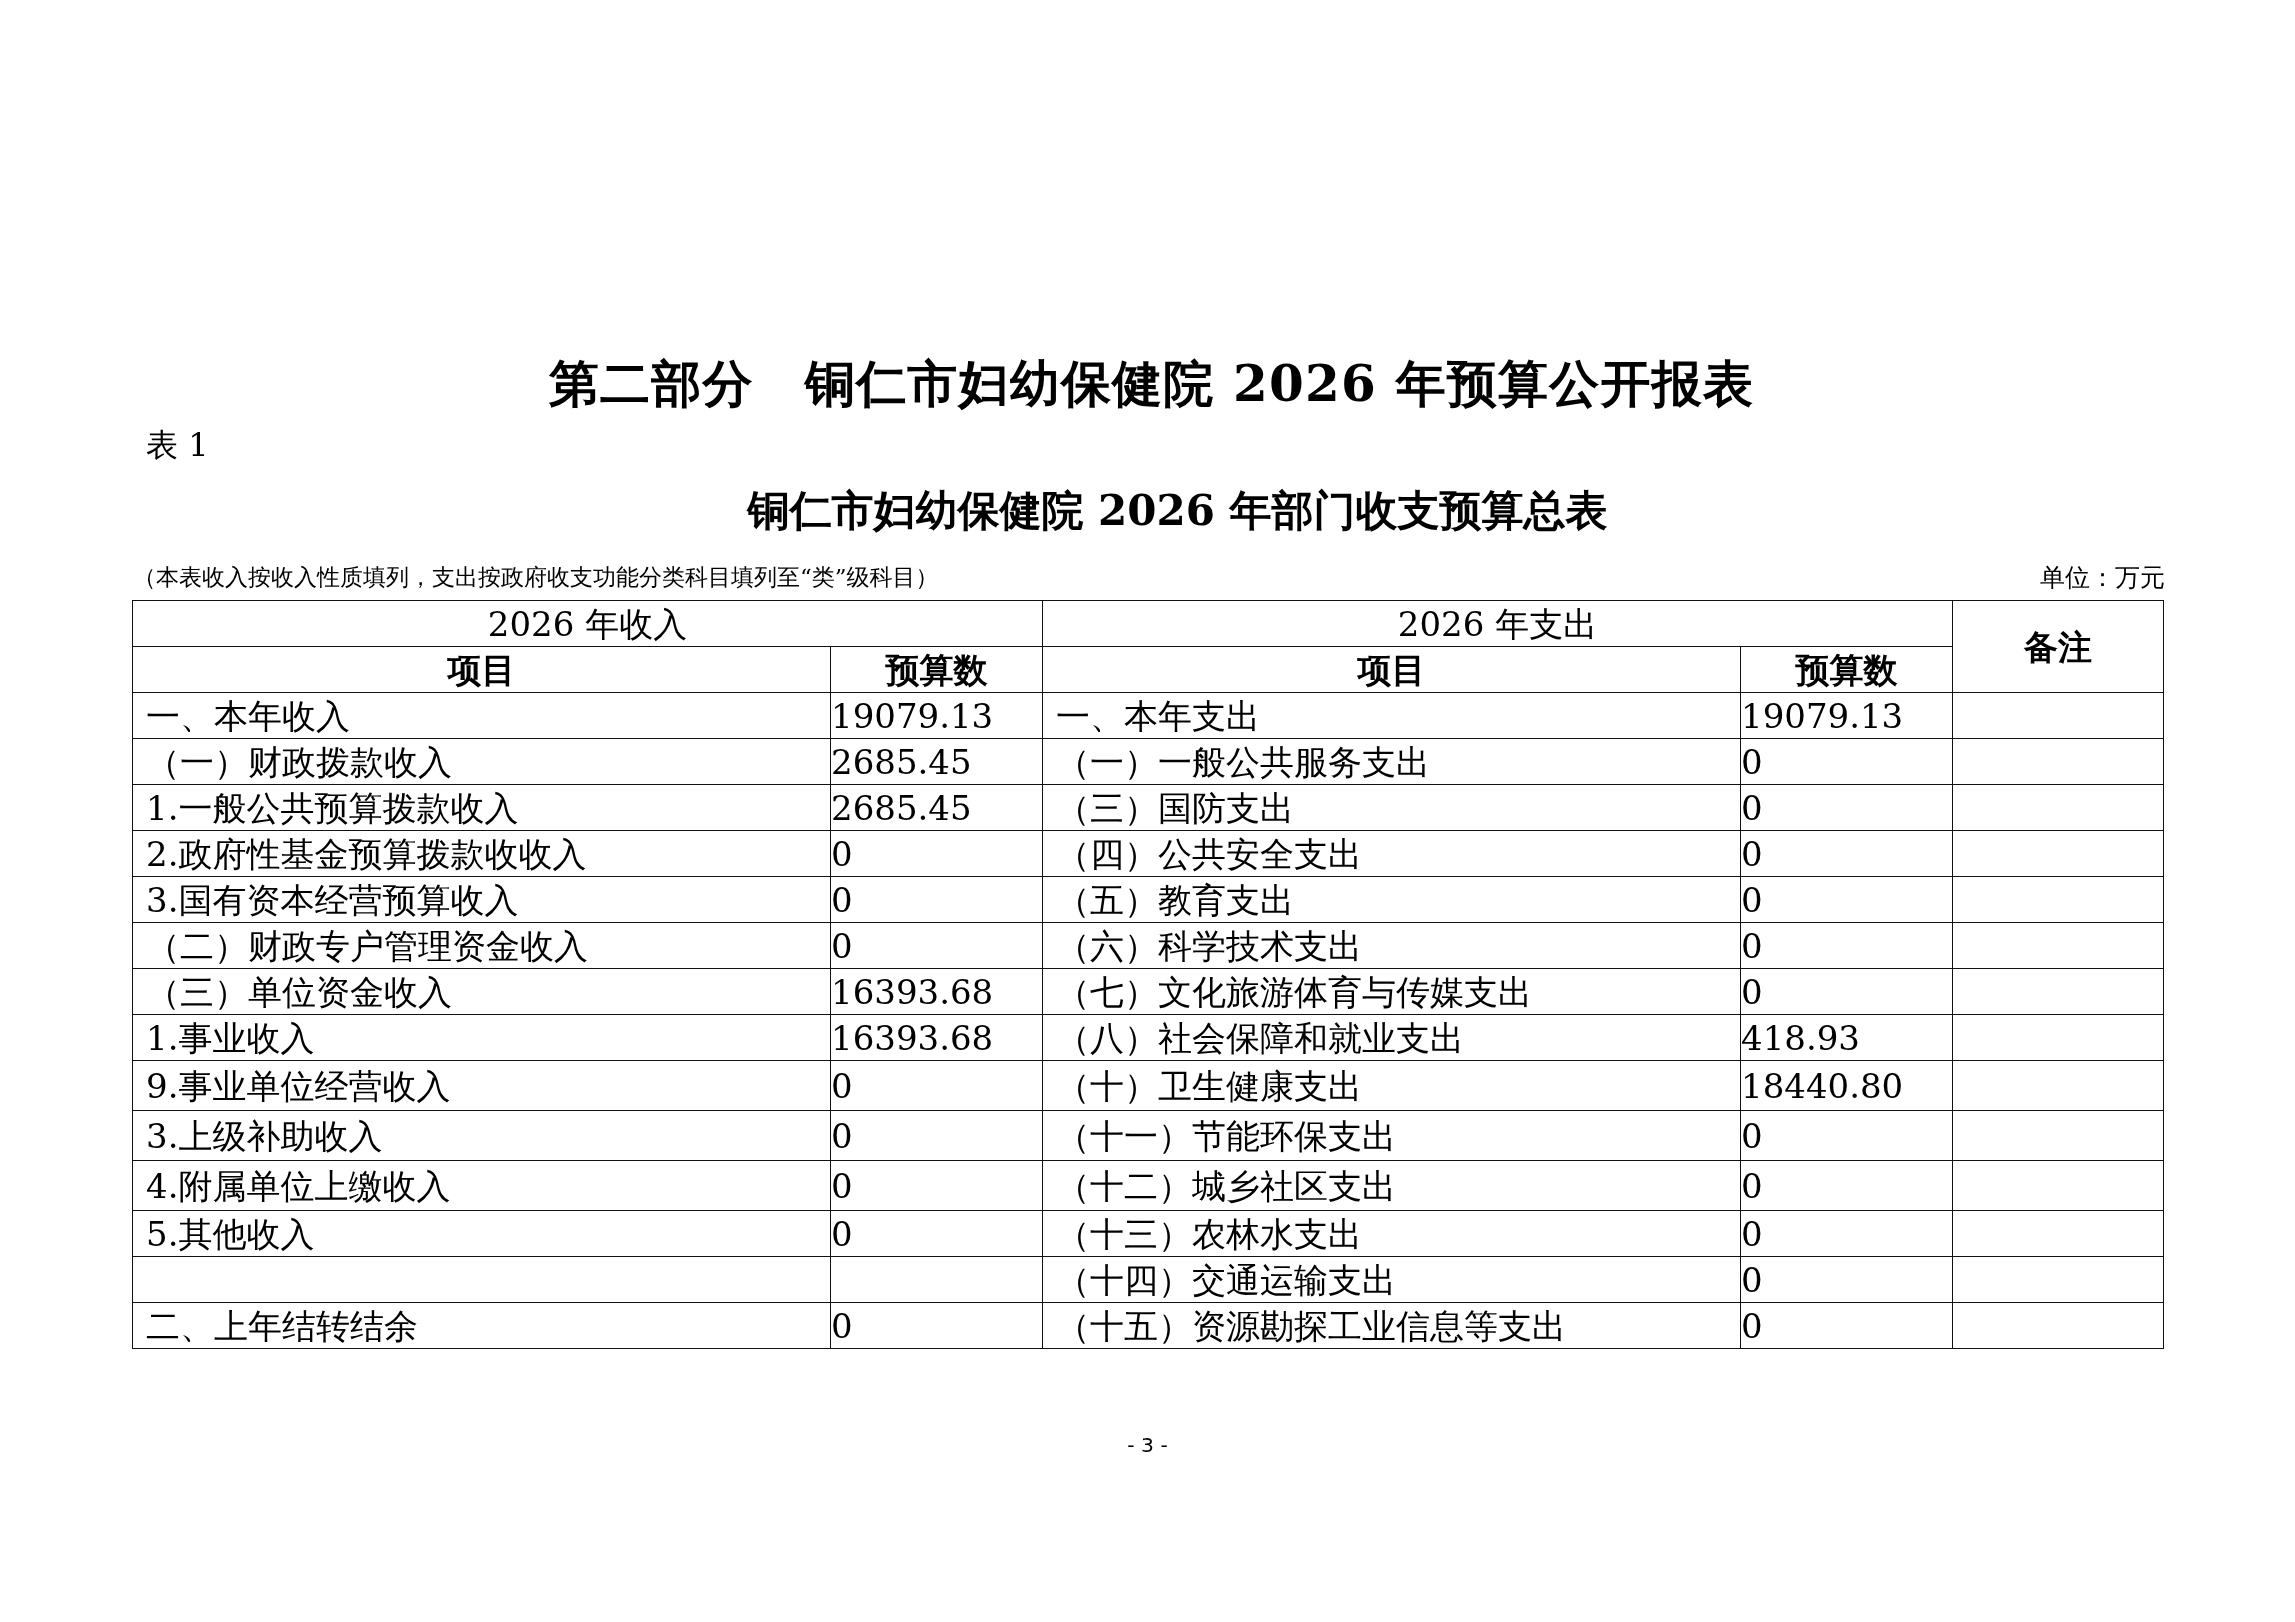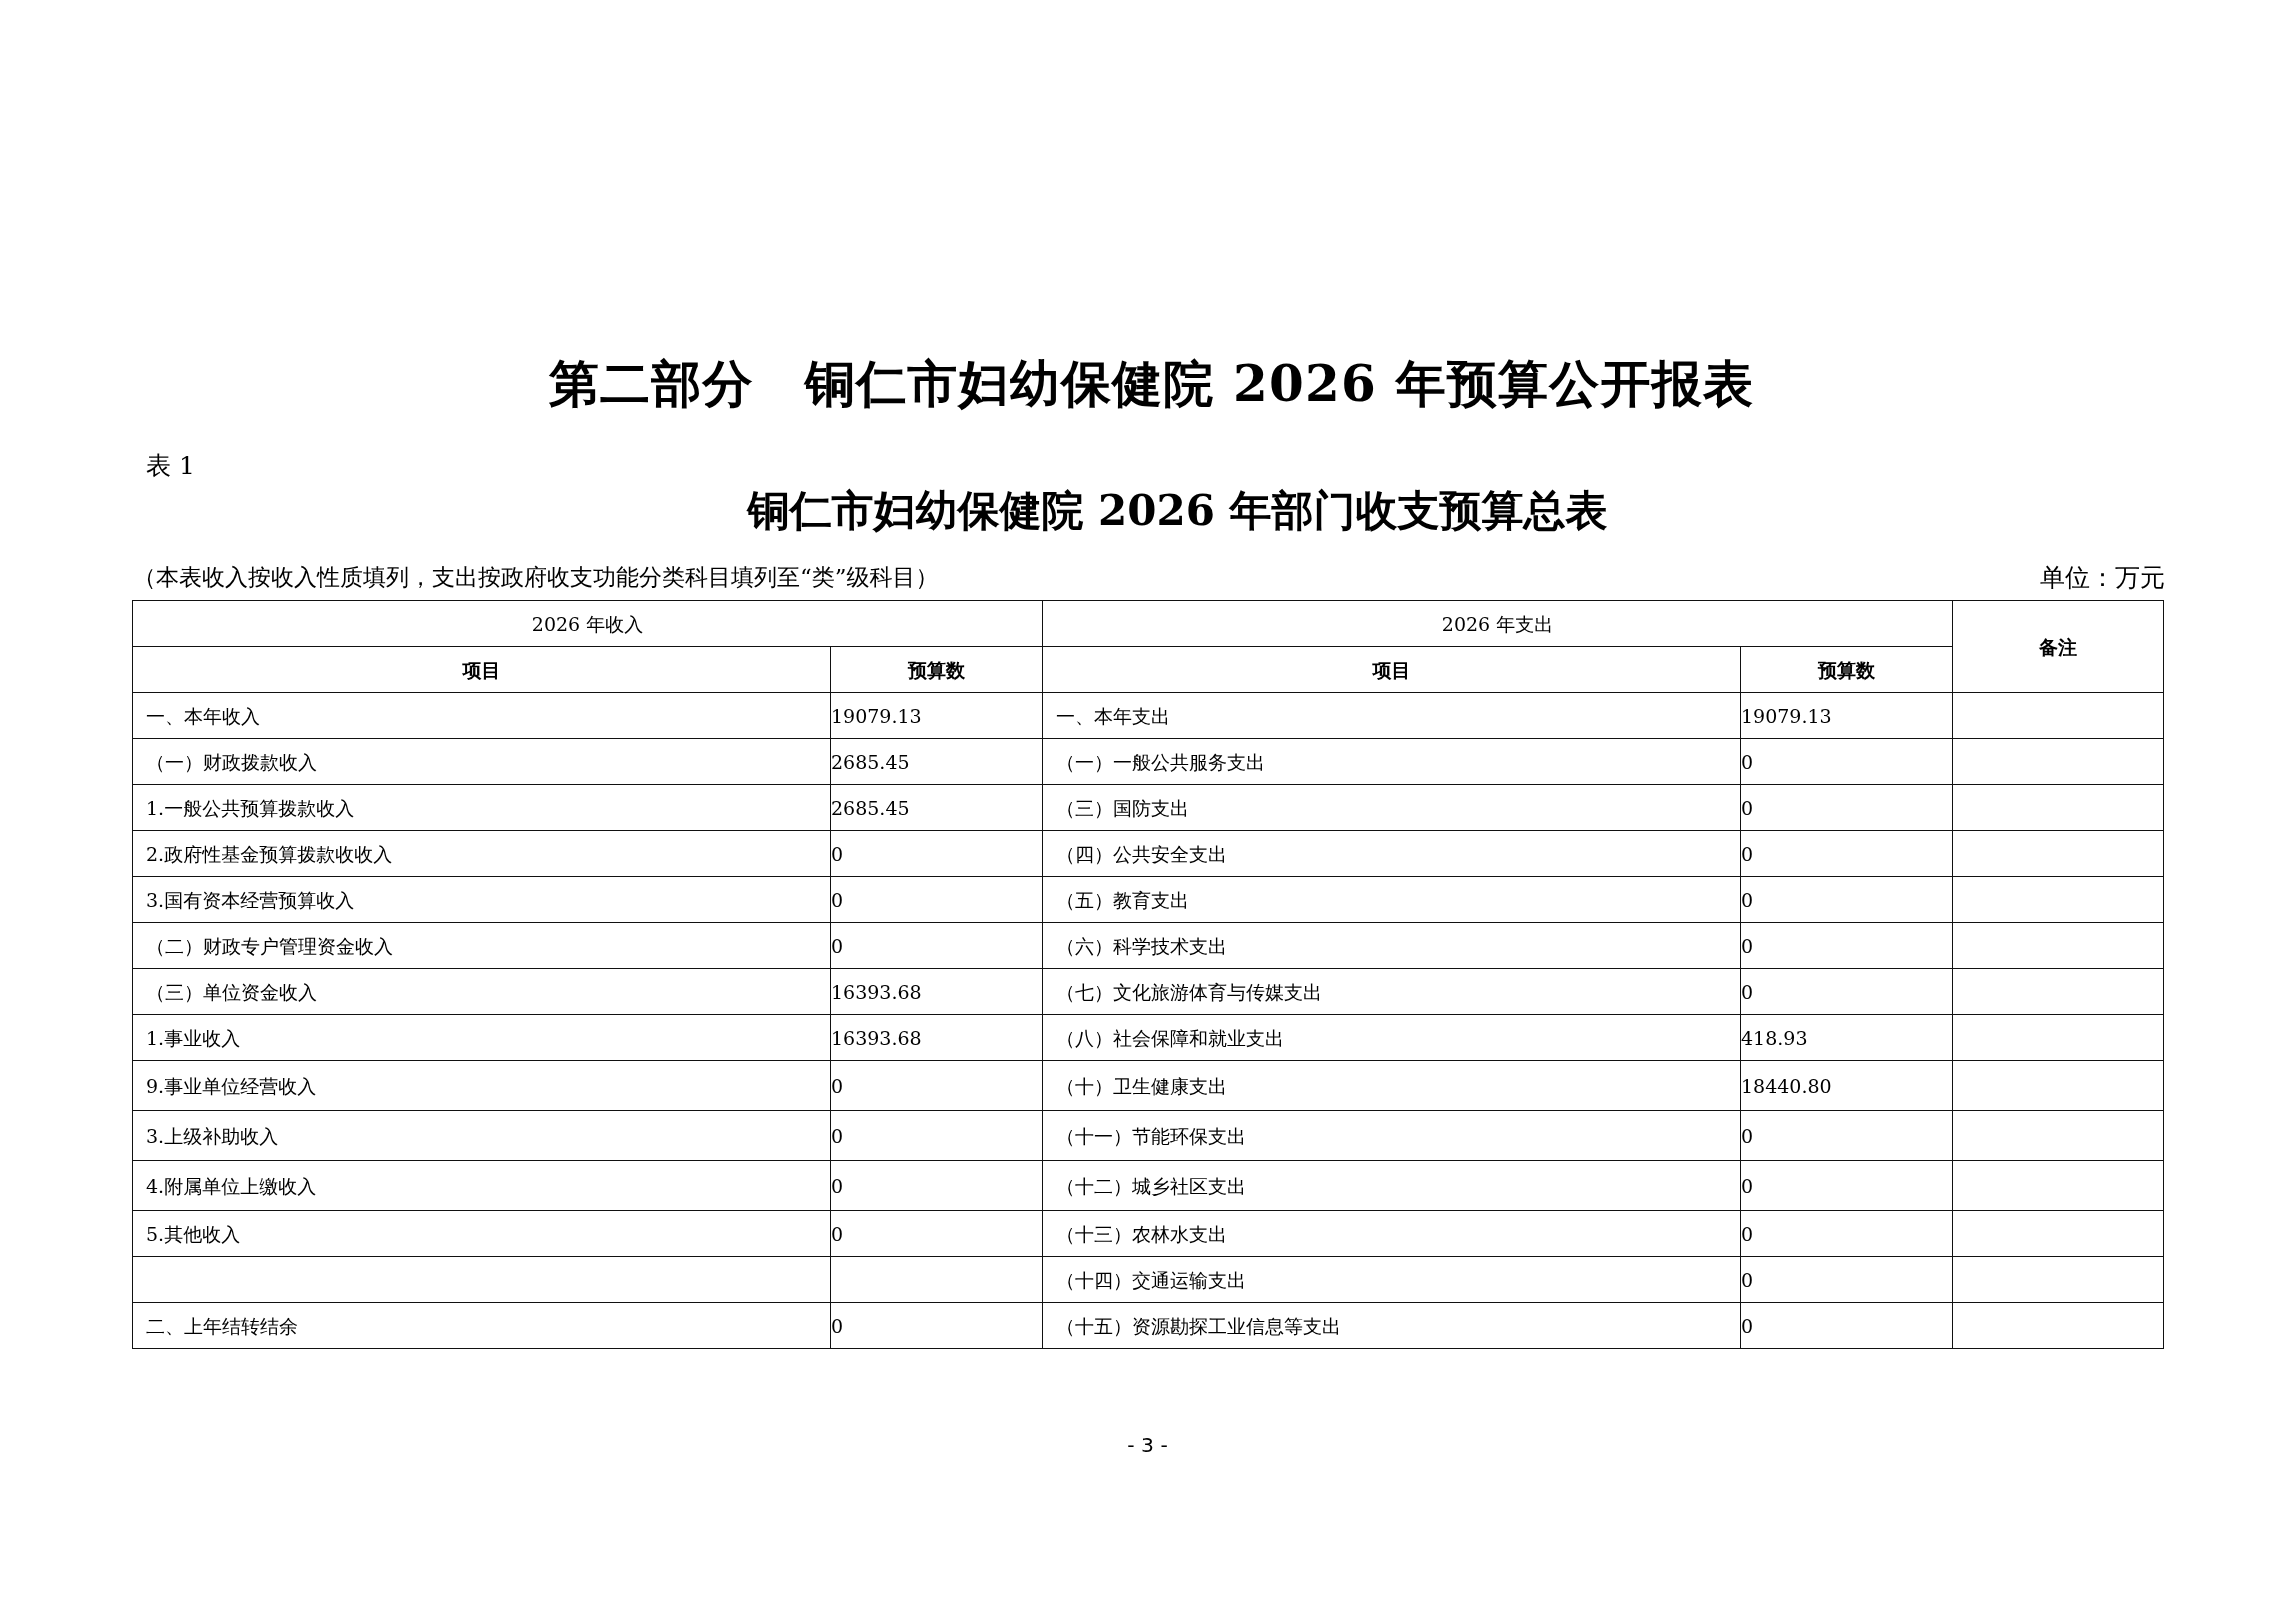--- a/index.html
+++ b/index.html
@@ -24,23 +24,22 @@
       font-size: 50px;
       font-weight: bold;
       letter-spacing: 1.2px;
       line-height: 66px;
       white-space: pre;
     }
     .table-label {
       position: absolute;
       left: 146px;
       top: 429px;
-      font-size: 25px;
+      font-size: 32px;
       line-height: 33px;
-      margin-top: 20px;
     }
     .table-title {
       position: absolute;
       left: 0;
       width: 2295px;
       top: 482px;
       text-align: center;
       font-size: 42px;
       font-weight: bold;
       line-height: 57px;
@@ -60,21 +59,21 @@
       font-size: 25px;
       line-height: 33px;
     }
     table.budget {
       position: absolute;
       left: 132px;
       top: 600px;
       width: 2031px;
       border-collapse: collapse;
       table-layout: fixed;
-      font-size: 19px;
+      font-size: 34px;
     }
     table.budget td, table.budget th {
       border: 1.8px solid #111111;
       padding: 0;
       height: 45px;
       line-height: 24px;
       overflow: hidden;
       white-space: nowrap;
       font-weight: normal;
     }

